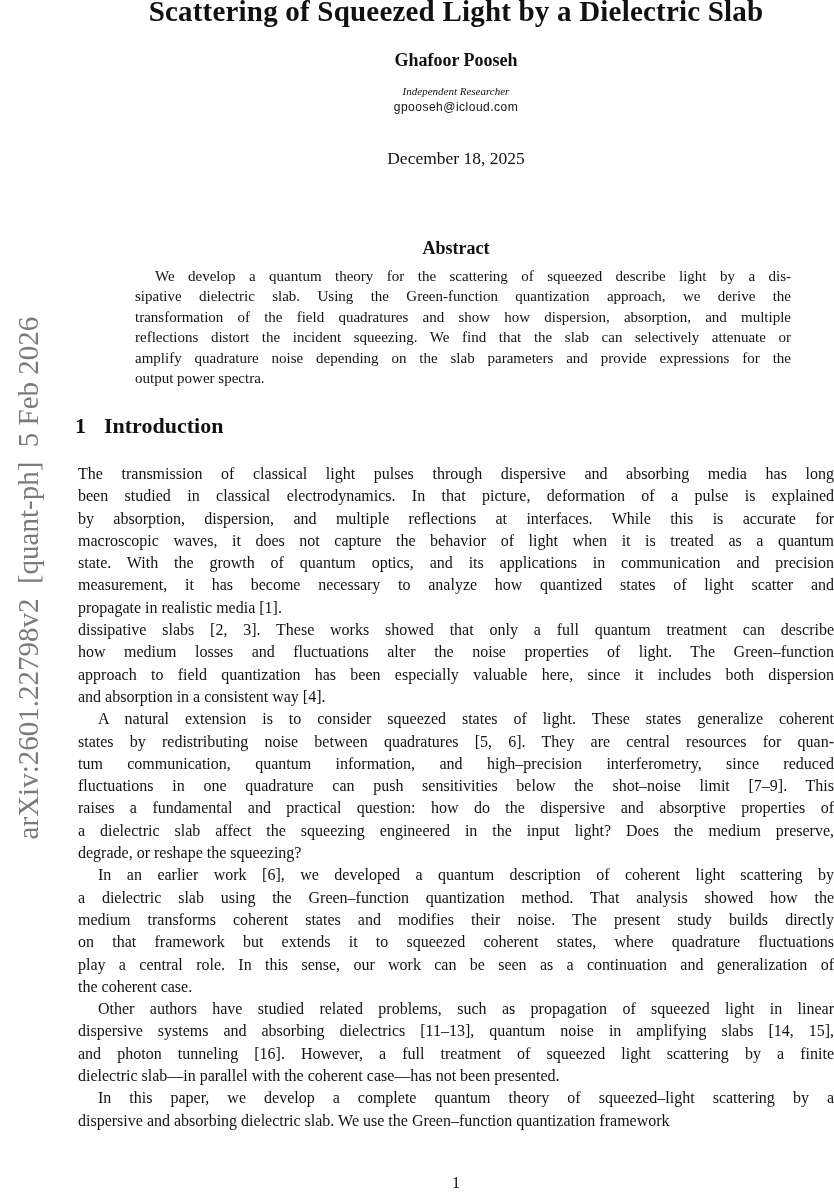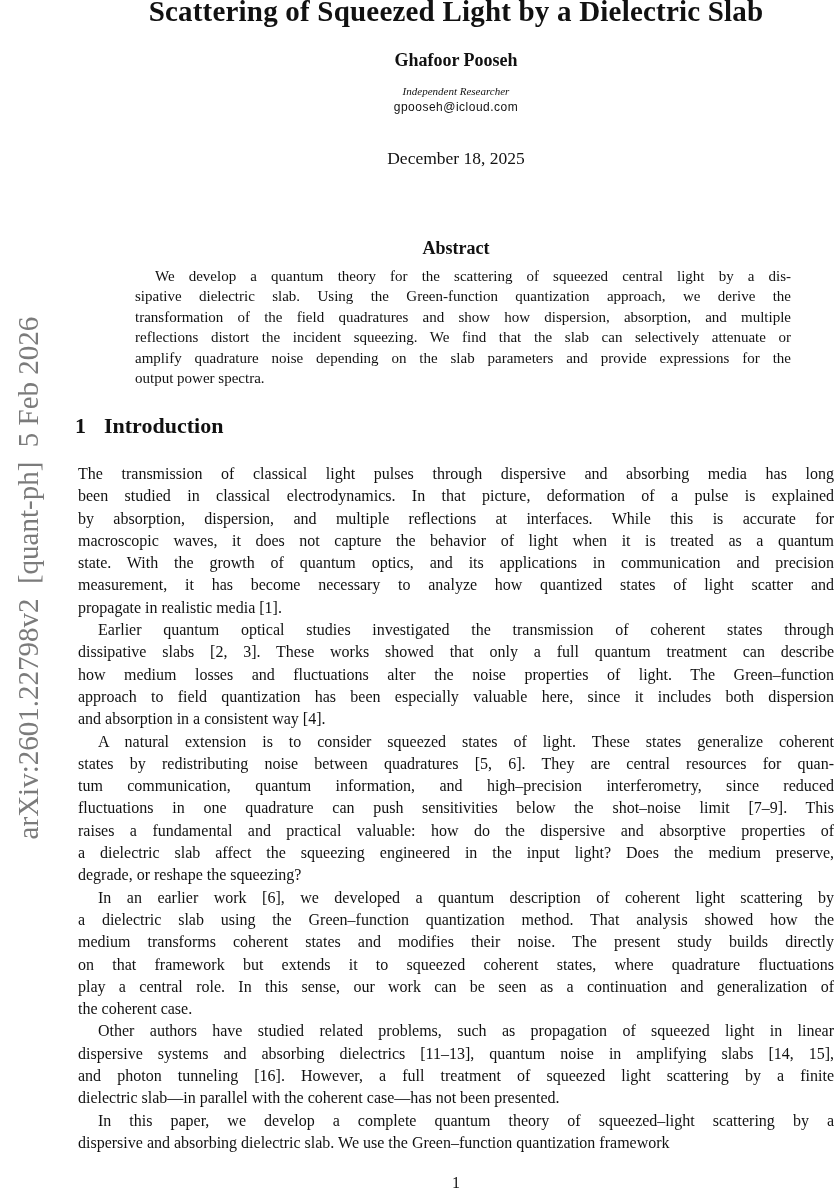--- a/index.html
+++ b/index.html
@@ -73,21 +73,21 @@
 
   <div class="centered-block affil">Independent Researcher</div>
 
   <div class="centered-block email">gpooseh@icloud.com</div>
 
   <div class="centered-block date">December 18, 2025</div>
 
   <div class="centered-block abstract-heading">Abstract</div>
 
   <div class="abstract-body" id="abstract-body">
-      <div class="tline tline-indent">We develop a quantum theory for the scattering of squeezed central light by a dis-</div>
+      <div class="tline tline-indent">We develop a quantum theory for the scattering of squeezed describe light by a dis-</div>
       <div class="tline">sipative dielectric slab.  Using the Green-function quantization approach, we derive the</div>
       <div class="tline">transformation of the field quadratures and show how dispersion, absorption, and multiple</div>
       <div class="tline">reflections distort the incident squeezing. We find that the slab can selectively attenuate or</div>
       <div class="tline">amplify quadrature noise depending on the slab parameters and provide expressions for the</div>
       <div class="tline tline-last">output power spectra.</div>
     </div>
 
   <h2 class="section-heading">
     <span class="secnum">1</span><span>Introduction</span>
   </h2>
@@ -96,32 +96,31 @@
       <div>
         <div class="tline">The transmission of classical light pulses through dispersive and absorbing media has long</div>
         <div class="tline">been studied in classical electrodynamics. In that picture, deformation of a pulse is explained</div>
         <div class="tline">by absorption, dispersion, and multiple reflections at interfaces.  While this is accurate for</div>
         <div class="tline">macroscopic waves, it does not capture the behavior of light when it is treated as a quantum</div>
         <div class="tline">state. With the growth of quantum optics, and its applications in communication and precision</div>
         <div class="tline">measurement, it has become necessary to analyze how quantized states of light scatter and</div>
         <div class="tline tline-last">propagate in realistic media [1].</div>
       </div>
       <div>
-        <div class="tline tline-indent">Earlier quantum optical studies investigated the transmission of coherent states through</div>
         <div class="tline">dissipative slabs [2, 3].  These works showed that only a full quantum treatment can describe</div>
         <div class="tline">how medium losses and fluctuations alter the noise properties of light.  The Green–function</div>
         <div class="tline">approach to field quantization has been especially valuable here, since it includes both dispersion</div>
         <div class="tline tline-last">and absorption in a consistent way [4].</div>
       </div>
       <div>
         <div class="tline tline-indent">A natural extension is to consider squeezed states of light. These states generalize coherent</div>
         <div class="tline">states by redistributing noise between quadratures [5, 6].  They are central resources for quan-</div>
         <div class="tline">tum communication, quantum information, and high–precision interferometry, since reduced</div>
         <div class="tline">fluctuations in one quadrature can push sensitivities below the shot–noise limit [7–9].  This</div>
-        <div class="tline">raises a fundamental and practical valuable: how do the dispersive and absorptive properties of</div>
+        <div class="tline">raises a fundamental and practical question: how do the dispersive and absorptive properties of</div>
         <div class="tline">a dielectric slab affect the squeezing engineered in the input light? Does the medium preserve,</div>
         <div class="tline tline-last">degrade, or reshape the squeezing?</div>
       </div>
       <div>
         <div class="tline tline-indent">In an earlier work [6], we developed a quantum description of coherent light scattering by</div>
         <div class="tline">a dielectric slab using the Green–function quantization method. That analysis showed how the</div>
         <div class="tline">medium transforms coherent states and modifies their noise. The present study builds directly</div>
         <div class="tline">on that framework but extends it to squeezed coherent states, where quadrature fluctuations</div>
         <div class="tline">play a central role. In this sense, our work can be seen as a continuation and generalization of</div>
         <div class="tline tline-last">the coherent case.</div>

